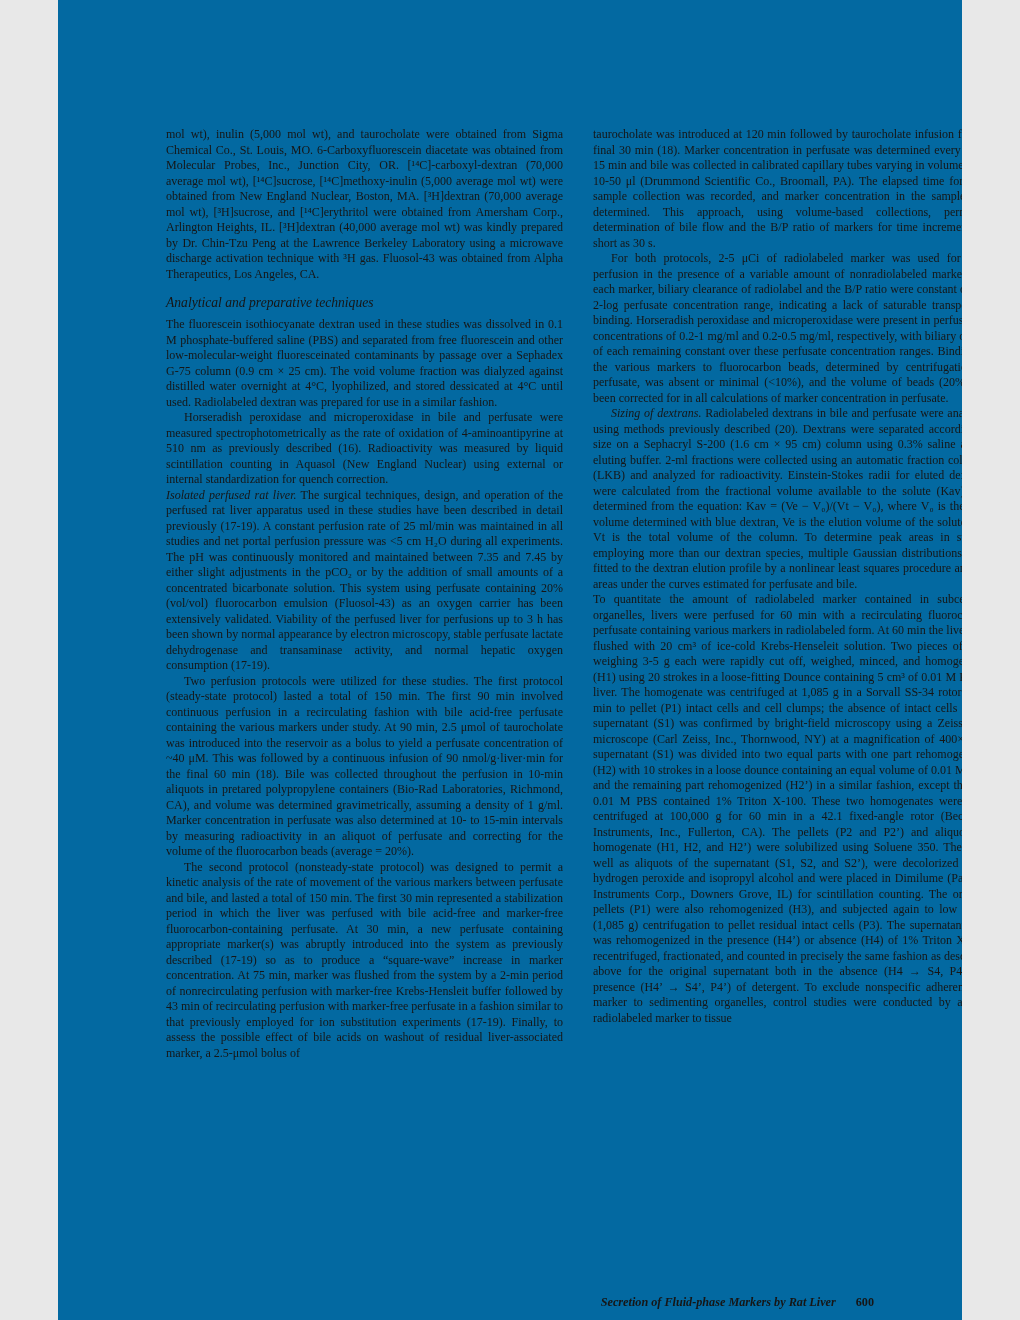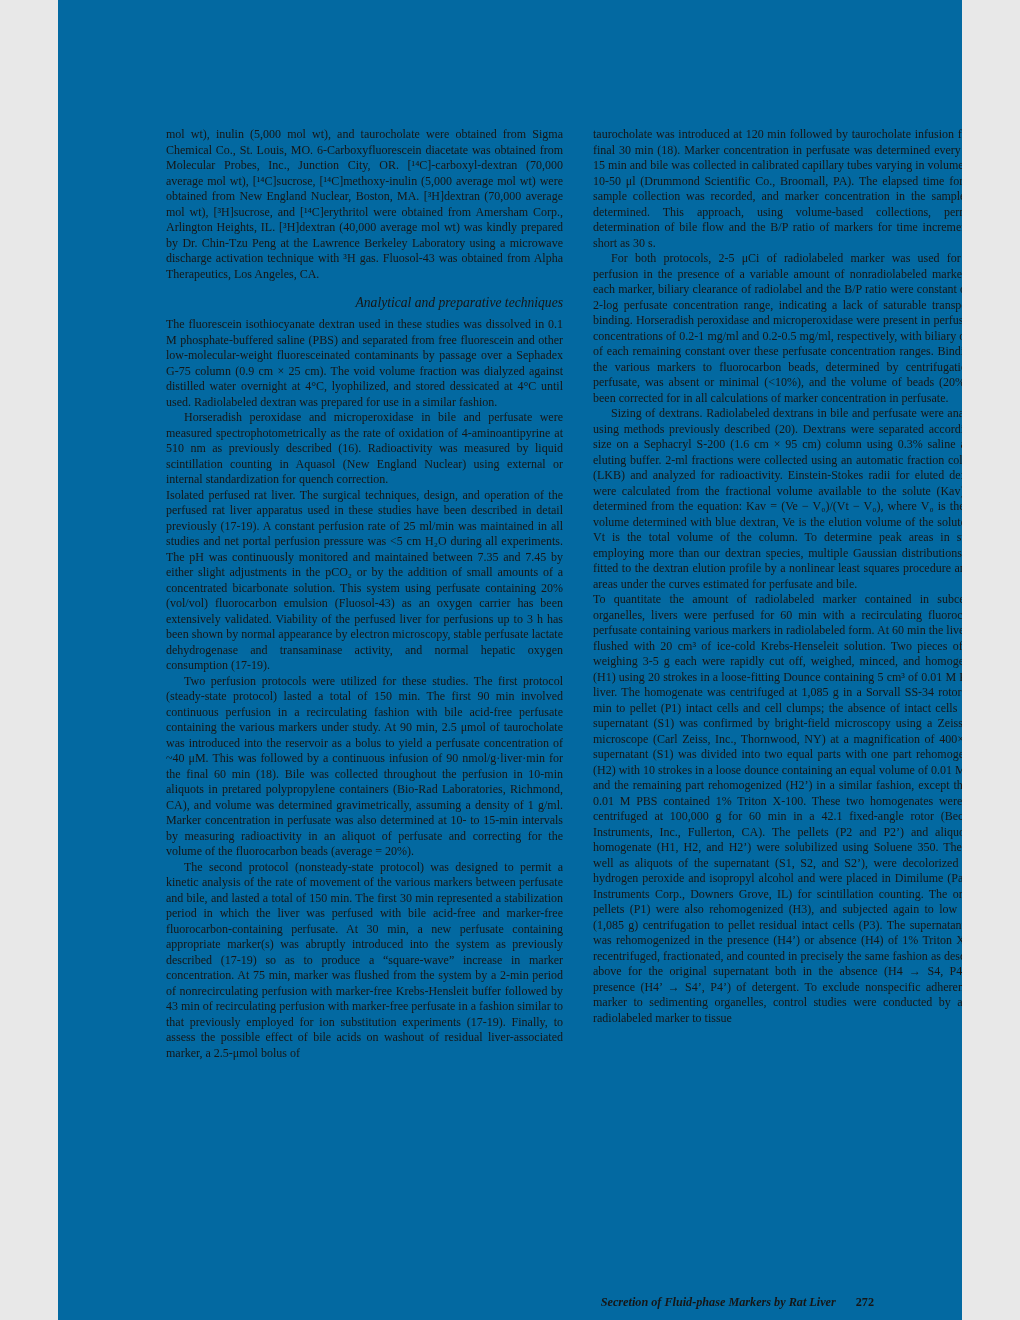--- a/index.html
+++ b/index.html
@@ -30,23 +30,23 @@
   .col p { margin: 0; }
   p.indent { text-indent: 18px; }
   p.noindent { text-indent: 0; }
   h2.section {
     font-family: "Liberation Serif", "DejaVu Serif", serif;
     font-size: 13.6px;
     font-style: italic;
     font-weight: normal;
     margin: 13px 0 6px 0;
     line-height: 16px;
-    text-align: right;
+    text-align: left;
   }
-  .runin { }
+  .runin { font-style: italic; }
   .footer {
     position: absolute;
     top: 1295px;
     right: 88px;
     font-size: 12.2px;
     white-space: nowrap;
   }
   .running-title {
     font-style: italic;
     font-weight: bold;
@@ -88,15 +88,15 @@
 
       <p class="indent"><span class="runin">Sizing of dextrans.</span> <span>Radiolabeled dextrans in bile and perfusate were analyzed using methods previously described (20). Dextrans were separated according to size on a Sephacryl S-200 (1.6 cm × 95 cm) column using 0.3% saline as the eluting buffer. 2-ml fractions were collected using an automatic fraction collector (LKB) and analyzed for radioactivity. Einstein-Stokes radii for eluted dextrans were calculated from the fractional volume available to the solute (Kav) (21) determined from the equation: Kav = (Ve − V₀)/(Vt − V₀), where V₀ is the void volume determined with blue dextran, Ve is the elution volume of the solute, and Vt is the total volume of the column. To determine peak areas in studies employing more than our dextran species, multiple Gaussian distributions were fitted to the dextran elution profile by a nonlinear least squares procedure and the areas under the curves estimated for perfusate and bile.</span></p>
 
 
       <p class="noindent">To quantitate the amount of radiolabeled marker contained in subcellular organelles, livers were perfused for 60 min with a recirculating fluorocarbon perfusate containing various markers in radiolabeled form. At 60 min the liver was flushed with 20 cm³ of ice-cold Krebs-Henseleit solution. Two pieces of liver weighing 3-5 g each were rapidly cut off, weighed, minced, and homogenized (H1) using 20 strokes in a loose-fitting Dounce containing 5 cm³ of 0.01 M PBS/g liver. The homogenate was centrifuged at 1,085 g in a Sorvall SS-34 rotor for 5 min to pellet (P1) intact cells and cell clumps; the absence of intact cells in the supernatant (S1) was confirmed by bright-field microscopy using a Zeiss light microscope (Carl Zeiss, Inc., Thornwood, NY) at a magnification of 400×. The supernatant (S1) was divided into two equal parts with one part rehomogenized (H2) with 10 strokes in a loose dounce containing an equal volume of 0.01 M PBS and the remaining part rehomogenized (H2’) in a similar fashion, except that the 0.01 M PBS contained 1% Triton X-100. These two homogenates were each centrifuged at 100,000 g for 60 min in a 42.1 fixed-angle rotor (Beckman Instruments, Inc., Fullerton, CA). The pellets (P2 and P2’) and aliquots of homogenate (H1, H2, and H2’) were solubilized using Soluene 350. These, as well as aliquots of the supernatant (S1, S2, and S2’), were decolorized using hydrogen peroxide and isopropyl alcohol and were placed in Dimilume (Packard Instruments Corp., Downers Grove, IL) for scintillation counting. The original pellets (P1) were also rehomogenized (H3), and subjected again to low speed (1,085 g) centrifugation to pellet residual intact cells (P3). The supernatant (S3) was rehomogenized in the presence (H4’) or absence (H4) of 1% Triton X-100, recentrifuged, fractionated, and counted in precisely the same fashion as described above for the original supernatant both in the absence (H4 → S4, P4) and presence (H4’ → S4’, P4’) of detergent. To exclude nonspecific adherence of marker to sedimenting organelles, control studies were conducted by adding radiolabeled marker to tissue</p>
     </div>
 
   </div>
 
   <div class="footer">
-    <span class="running-title">Secretion of Fluid-phase Markers by Rat Liver</span><span class="page-number">272</span>
+    <span class="running-title">Secretion of Fluid-phase Markers by Rat Liver</span><span class="page-number">600</span>
   </div>
 </div>
 
 </body></html>

